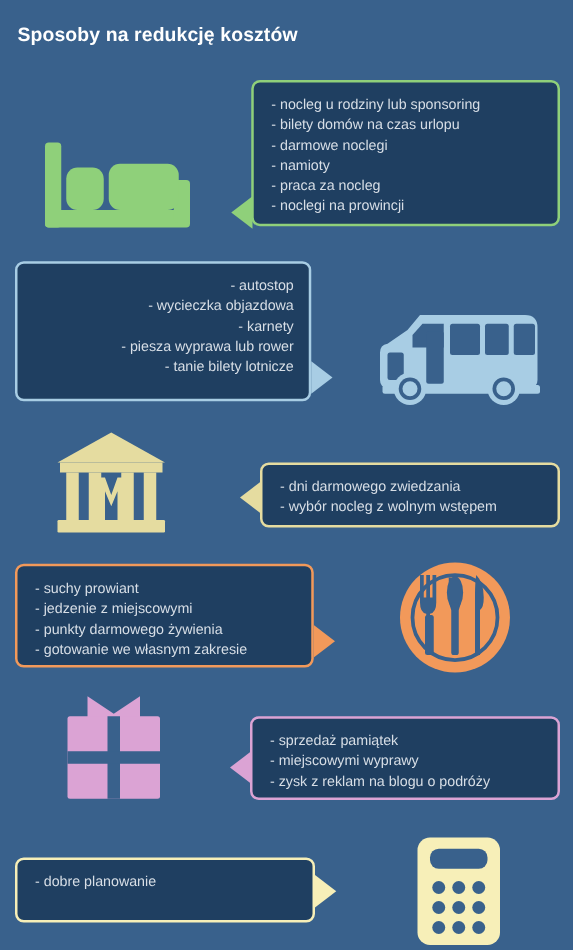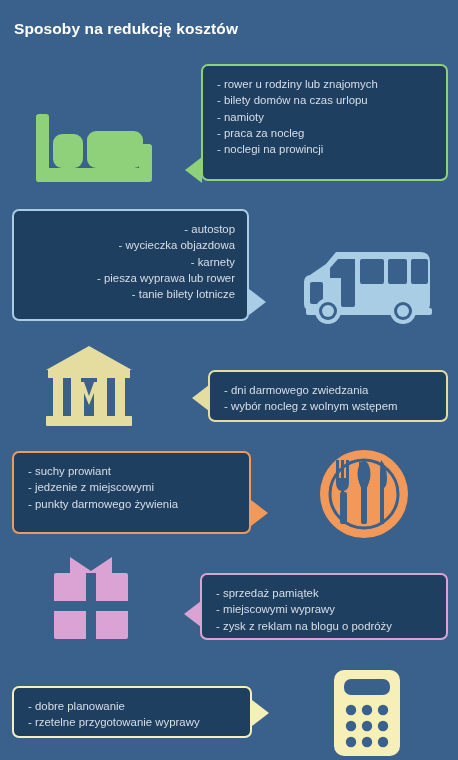--- a/index.html
+++ b/index.html
@@ -102,22 +102,23 @@
           <rect x="25" y="24" width="30" height="34" rx="9"></rect>
           <rect x="59" y="21" width="56" height="37" rx="9"></rect>
         </g>
       </svg>
     </div>
 
     <div class="arrow left" style="left:185px; top:157px; border-right-color:#8fd07a;"></div>
 
     <div class="box" style="left:201px; top:64px; width:247px; height:117px; border-color:#8fd07a;">
       <ul>
-        <li>rower u rodziny lub znajomych</li>
+        <li>nocleg u rodziny lub sponsoring</li>
         <li>bilety domów na czas urlopu</li>
+        <li>darmowe noclegi</li>
         <li>namioty</li>
         <li>praca za nocleg</li>
         <li>noclegi na prowincji</li>
       </ul>
     </div>
   </div>
 
   <div class="row">
     <div class="box" style="left:12px; top:209px; width:237px; height:112px; border-color:#a8cde4;text-align:right;">
       <ul>
@@ -180,20 +181,21 @@
       </ul>
     </div>
   </div>
 
   <div class="row">
     <div class="box" style="left:12px; top:451px; width:239px; height:83px; border-color:#f2995a;">
       <ul>
         <li>suchy prowiant</li>
         <li>jedzenie z miejscowymi</li>
         <li>punkty darmowego żywienia</li>
+        <li>gotowanie we własnym zakresie</li>
       </ul>
     </div>
 
     <div class="arrow right" style="left:251px; top:500px; border-left-color:#f2995a;"></div>
 
     <div class="icon" style="left:318px; top:448px;">
       <svg width="92" height="92" viewBox="0 0 92 92">
         <circle cx="46" cy="46" r="44" fill="#f2995a"></circle>
         <circle cx="46" cy="46" r="34" fill="none" stroke="#39618c" stroke-width="3"></circle>
         <g fill="#39618c">
@@ -230,21 +232,20 @@
         <li>miejscowymi wyprawy</li>
         <li>zysk z reklam na blogu o podróży</li>
       </ul>
     </div>
   </div>
 
   <div class="row">
     <div class="box" style="left:12px; top:686px; width:240px; height:52px; border-color:#f7efb8;">
       <ul>
         <li>dobre planowanie</li>
-        <li>rzetelne przygotowanie wyprawy</li>
       </ul>
     </div>
 
     <div class="arrow right" style="left:252px; top:700px; border-left-color:#f7efb8;"></div>
 
     <div class="icon" style="left:330px; top:668px;">
       <svg width="74" height="92" viewBox="0 0 74 92">
         <rect x="4" y="2" width="66" height="86" rx="10" fill="#f7efb8"></rect>
         <rect x="14" y="11" width="46" height="16" rx="7" fill="#39618c"></rect>
         <g fill="#39618c">

